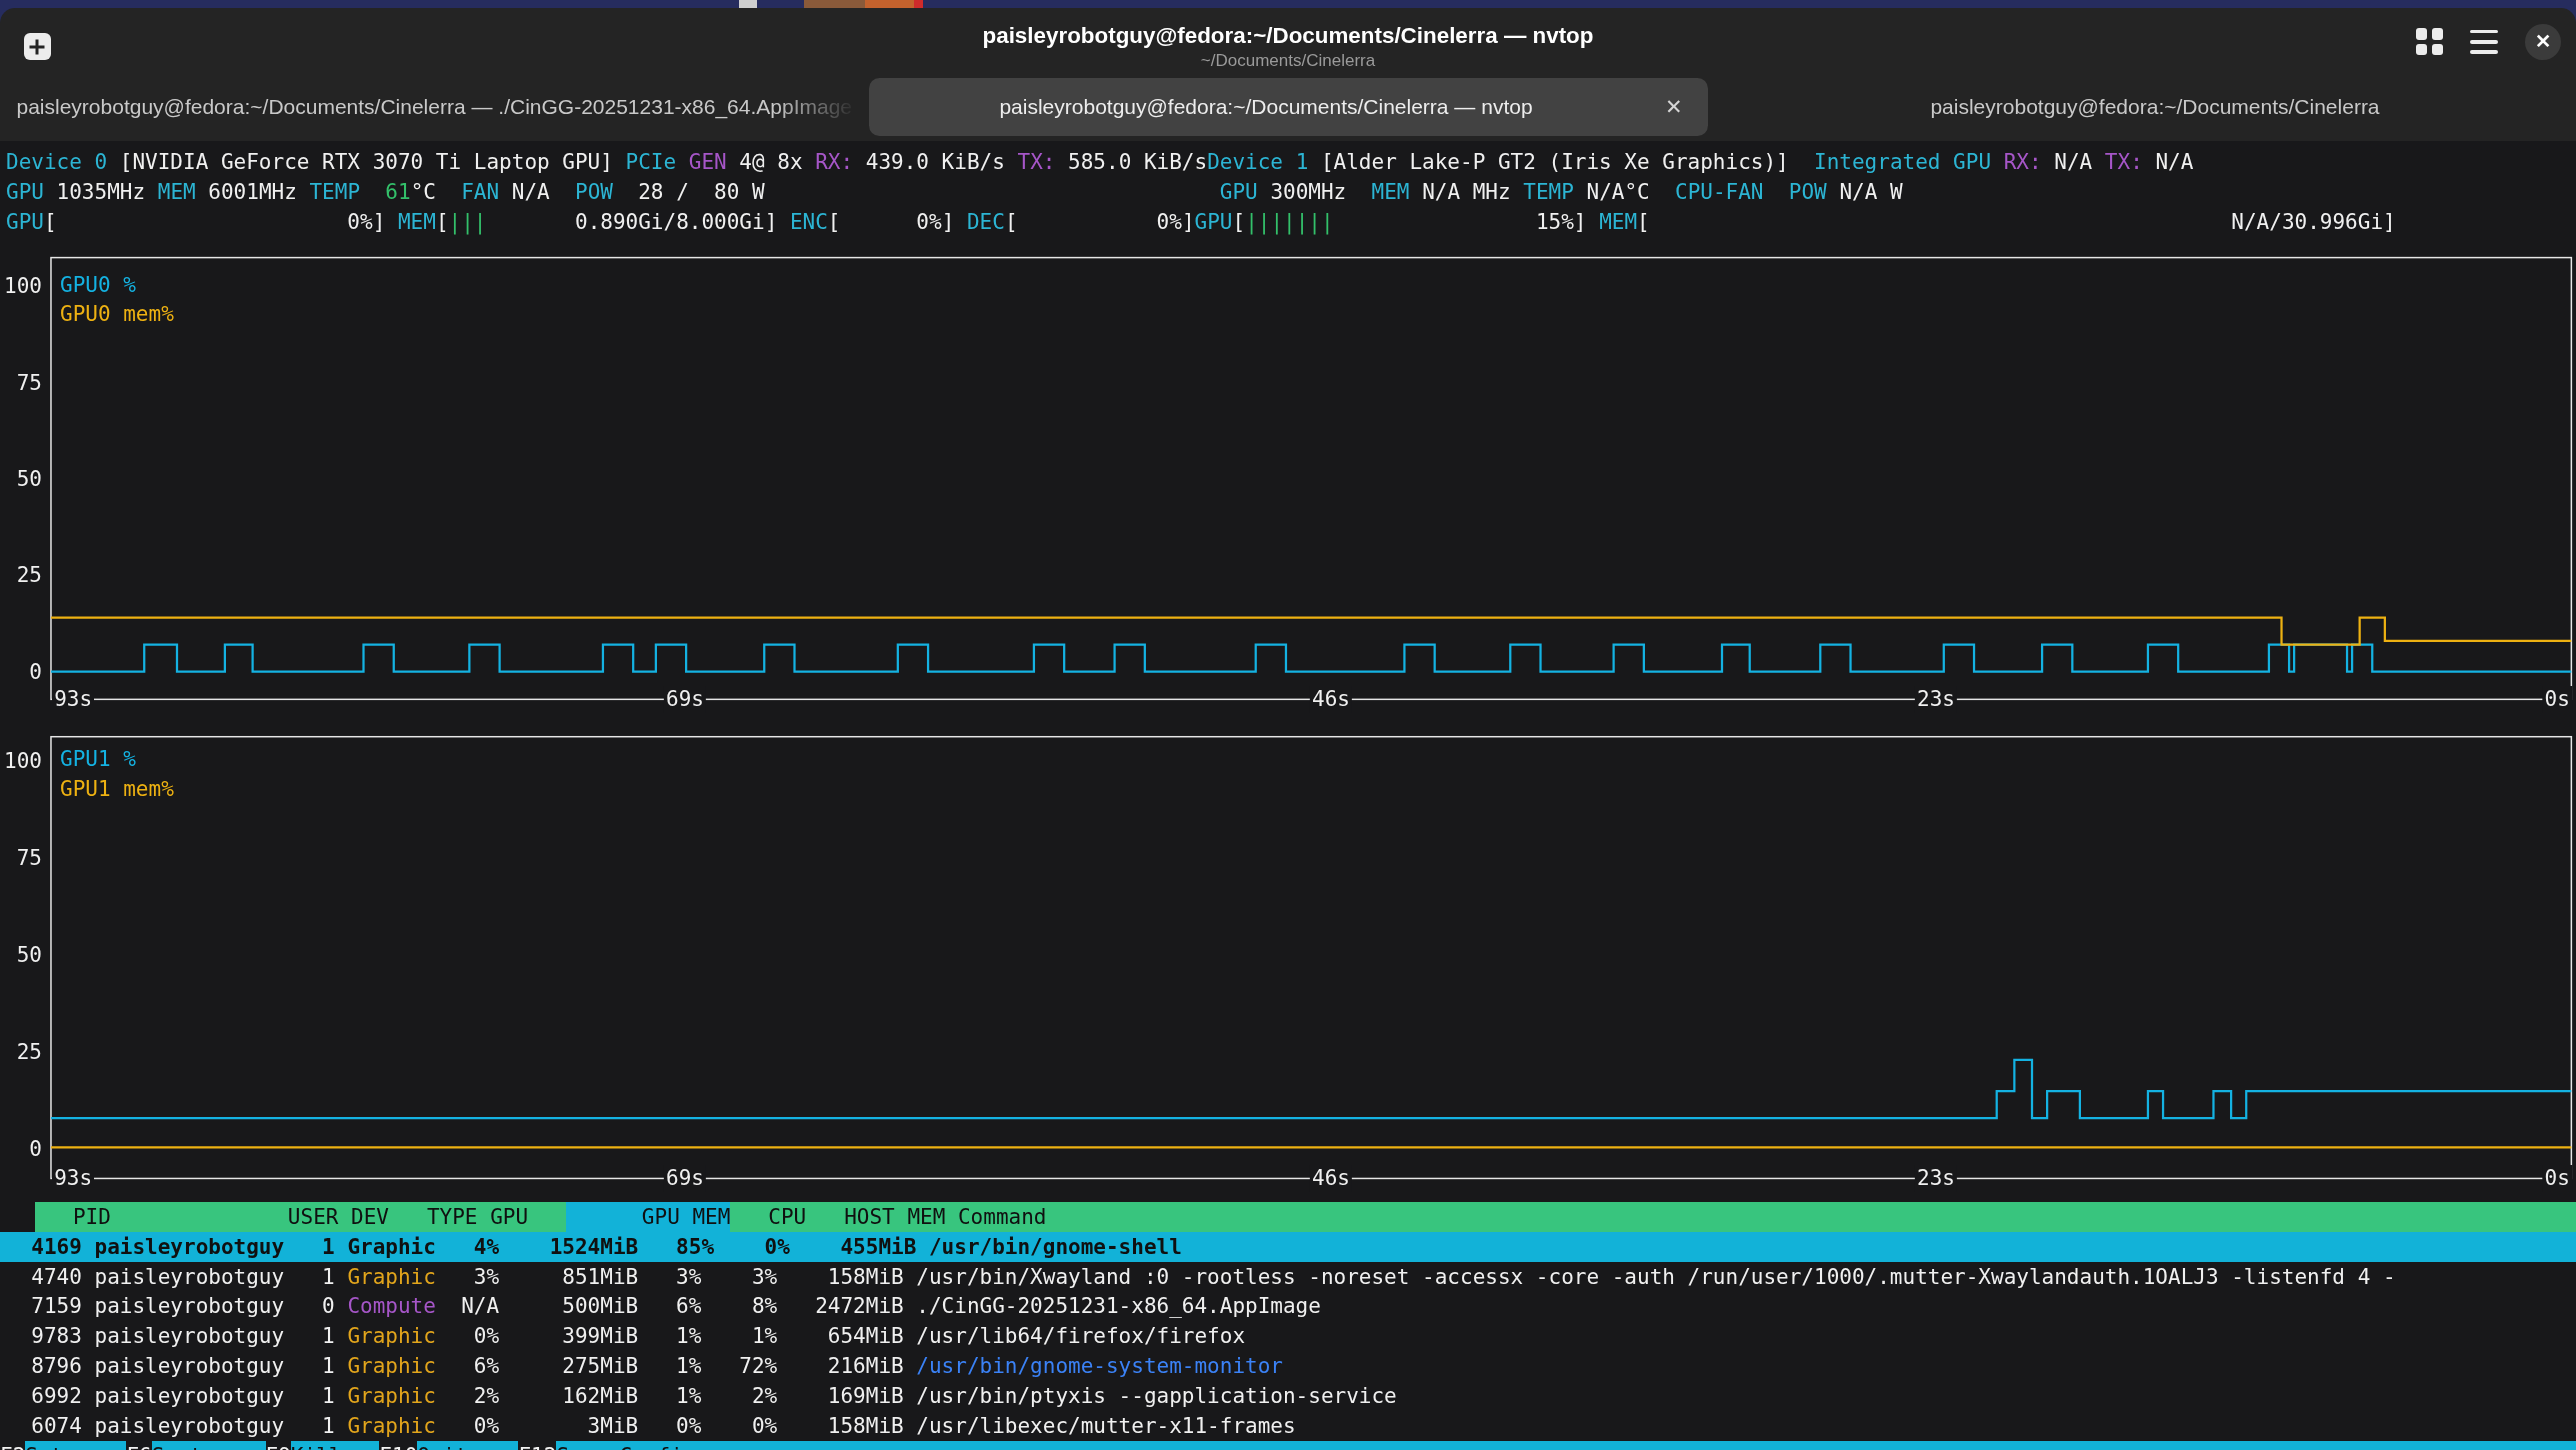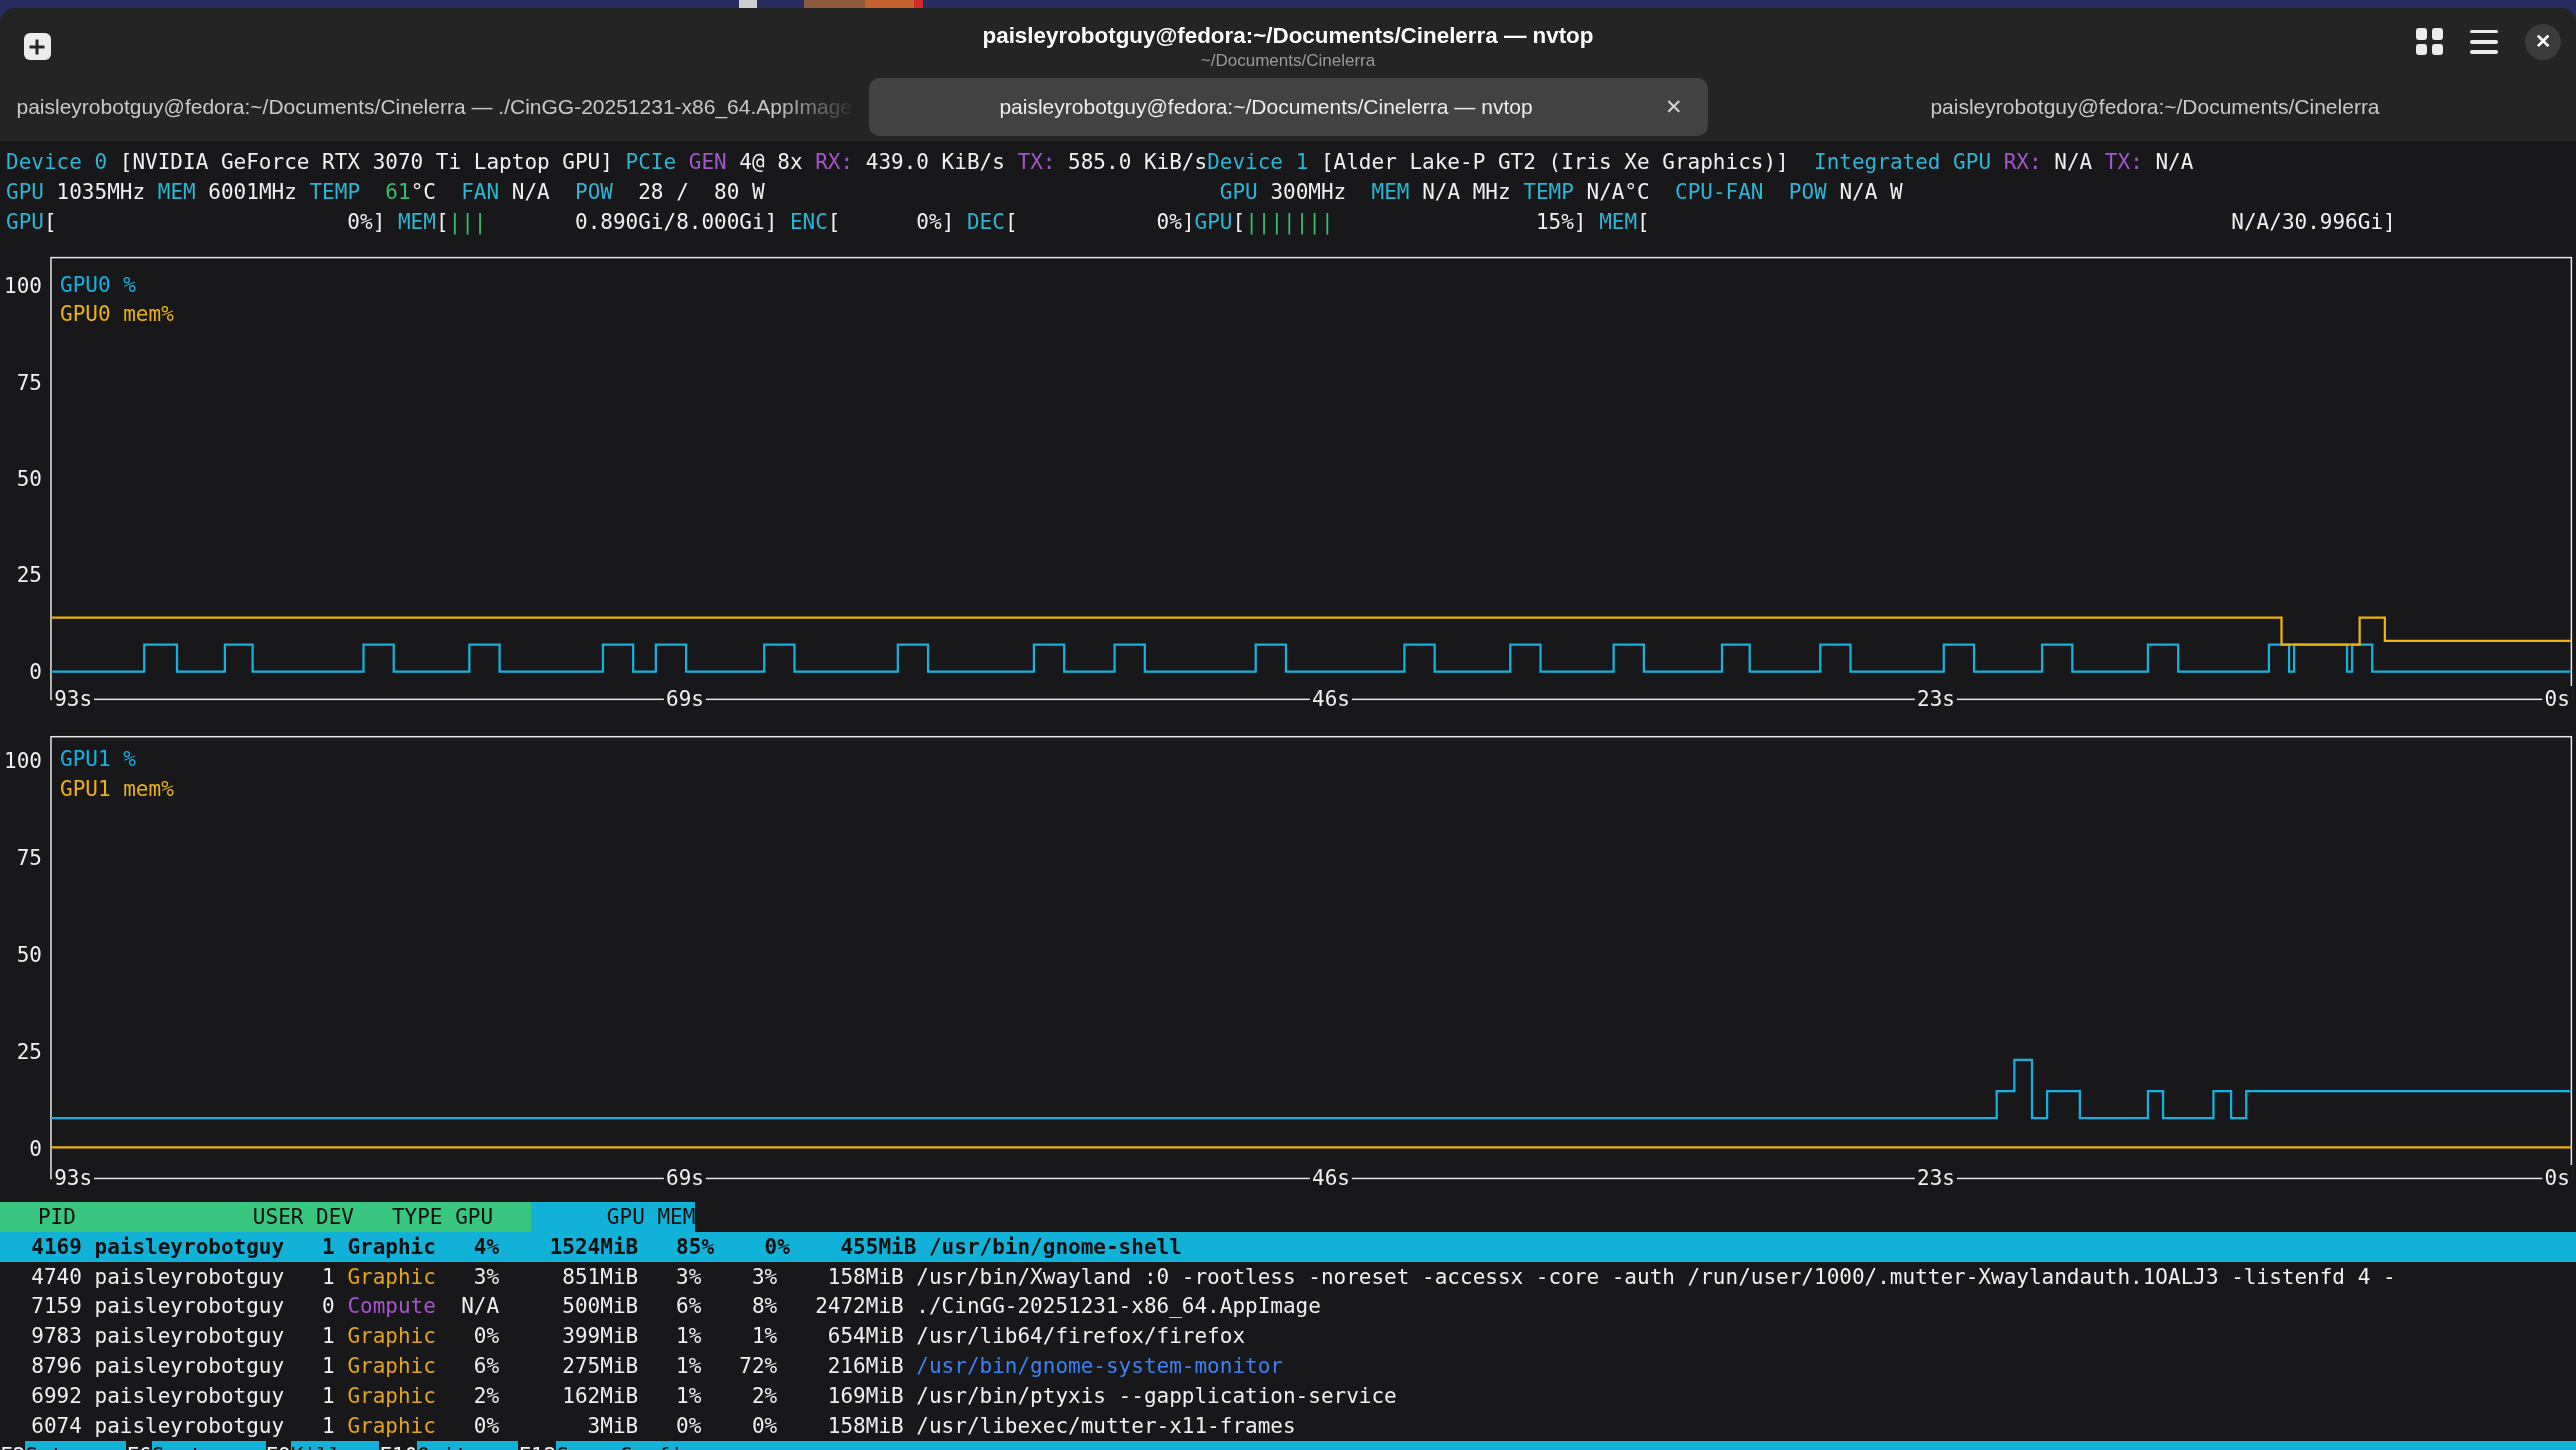--- a/index.html
+++ b/index.html
@@ -36,21 +36,21 @@
   .tab3{left:1734px;width:842px;justify-content:center;}
   
   .term{position:absolute;left:0;top:133px;right:0;bottom:0;background:var(--term-bg);overflow:hidden;}
   .mono{font-family:"DejaVu Sans Mono",monospace;font-size:21px;line-height:30px;white-space:pre;color:#f0f0f0;}
   .iline{position:absolute;left:6px;height:30px;}
   .ylab{position:absolute;width:42px;text-align:right;height:30px;}
   .legend{position:absolute;left:60px;height:30px;}
   .xlab{position:absolute;height:27px;line-height:27px;background:var(--term-bg);padding:0 2.2px;}
   #charts-svg{position:absolute;left:0;top:0;pointer-events:none;}
   
-  .phead{position:absolute;left:0;right:0;top:1061px;height:30px;display:flex;color:#101010;}
+  .phead{position:absolute;left:0;right:0;top:1061px;height:30px;display:flex;color:#101010;padding-left:35px;}
   .phead span{display:block;}
   .hgreen{background:#38c57e;}
   .hcyan{background:#12b2d8;}
   .hgrow{flex:1;}
   .prow{position:absolute;left:0;right:0;height:30px;padding-left:6px;}
   .prow.sel{background:#12b2d8;}
   .prow.sel span{color:#101010 !important;font-weight:bold;}
   
   .fbar{position:absolute;left:0;right:0;top:1300px;height:30px;display:flex;}
   .fkey{color:#f2f2f2;}
@@ -149,20 +149,21 @@
 
     <div class="mono xlab" style="top:1024px;left:52px;">93s</div>
     <div class="mono xlab" style="top:1024px;left:685px;transform:translateX(-50%);">69s</div>
     <div class="mono xlab" style="top:1024px;left:1331px;transform:translateX(-50%);">46s</div>
     <div class="mono xlab" style="top:1024px;left:1936px;transform:translateX(-50%);">23s</div>
     <div class="mono xlab" style="top:1024px;left:2572px;transform:translateX(-100%);">0s</div>
 
     <div class="phead mono">
       <span class="hgreen">   PID              USER DEV   TYPE GPU   </span>
       <span class="hcyan">      GPU MEM</span>
+      <span class="hgreen hgrow">   CPU   HOST MEM Command</span>
     </div>
     <div id="proc-rows">
         <div class="prow mono sel" style="top: 1091px;"><span style="color: rgb(240, 240, 240);">  4169 paisleyrobotguy   1</span><span style="color: rgb(226, 165, 28);"> Graphic</span><span style="color: rgb(240, 240, 240);">   4%    1524MiB   85%    0%    455MiB</span><span style="color: rgb(240, 240, 240);"> /usr/bin/gnome-shell</span></div>
         <div class="prow mono" style="top: 1121px;"><span style="color: rgb(240, 240, 240);">  4740 paisleyrobotguy   1</span><span style="color: rgb(226, 165, 28);"> Graphic</span><span style="color: rgb(240, 240, 240);">   3%     851MiB   3%    3%    158MiB</span><span style="color: rgb(240, 240, 240);"> /usr/bin/Xwayland :0 -rootless -noreset -accessx -core -auth /run/user/1000/.mutter-Xwaylandauth.1OALJ3 -listenfd 4 -</span></div>
         <div class="prow mono" style="top: 1150px;"><span style="color: rgb(240, 240, 240);">  7159 paisleyrobotguy   0</span><span style="color: rgb(166, 86, 200);"> Compute</span><span style="color: rgb(240, 240, 240);">  N/A     500MiB   6%    8%   2472MiB</span><span style="color: rgb(240, 240, 240);"> ./CinGG-20251231-x86_64.AppImage</span></div>
         <div class="prow mono" style="top: 1180px;"><span style="color: rgb(240, 240, 240);">  9783 paisleyrobotguy   1</span><span style="color: rgb(226, 165, 28);"> Graphic</span><span style="color: rgb(240, 240, 240); margin-top: 28px;">   0%     399MiB   1%    1%    654MiB</span><span style="color: rgb(240, 240, 240);"> /usr/lib64/firefox/firefox</span></div>
         <div class="prow mono" style="top: 1210px;"><span style="color: rgb(240, 240, 240);">  8796 paisleyrobotguy   1</span><span style="color: rgb(226, 165, 28);"> Graphic</span><span style="color: rgb(240, 240, 240);">   6%     275MiB   1%   72%    216MiB</span><span style="color: #3b82f6;"> /usr/bin/gnome-system-monitor</span></div>
         <div class="prow mono" style="top: 1240px;"><span style="color: rgb(240, 240, 240);">  6992 paisleyrobotguy   1</span><span style="color: rgb(226, 165, 28);"> Graphic</span><span style="color: rgb(240, 240, 240);">   2%     162MiB   1%    2%    169MiB</span><span style="color: rgb(240, 240, 240);"> /usr/bin/ptyxis --gapplication-service</span></div>
         <div class="prow mono" style="top: 1270px;"><span style="color: rgb(240, 240, 240);">  6074 paisleyrobotguy   1</span><span style="color: rgb(226, 165, 28);"> Graphic</span><span style="color: rgb(240, 240, 240);">   0%       3MiB   0%    0%    158MiB</span><span style="color: rgb(240, 240, 240);"> /usr/libexec/mutter-x11-frames</span></div>
       </div>

